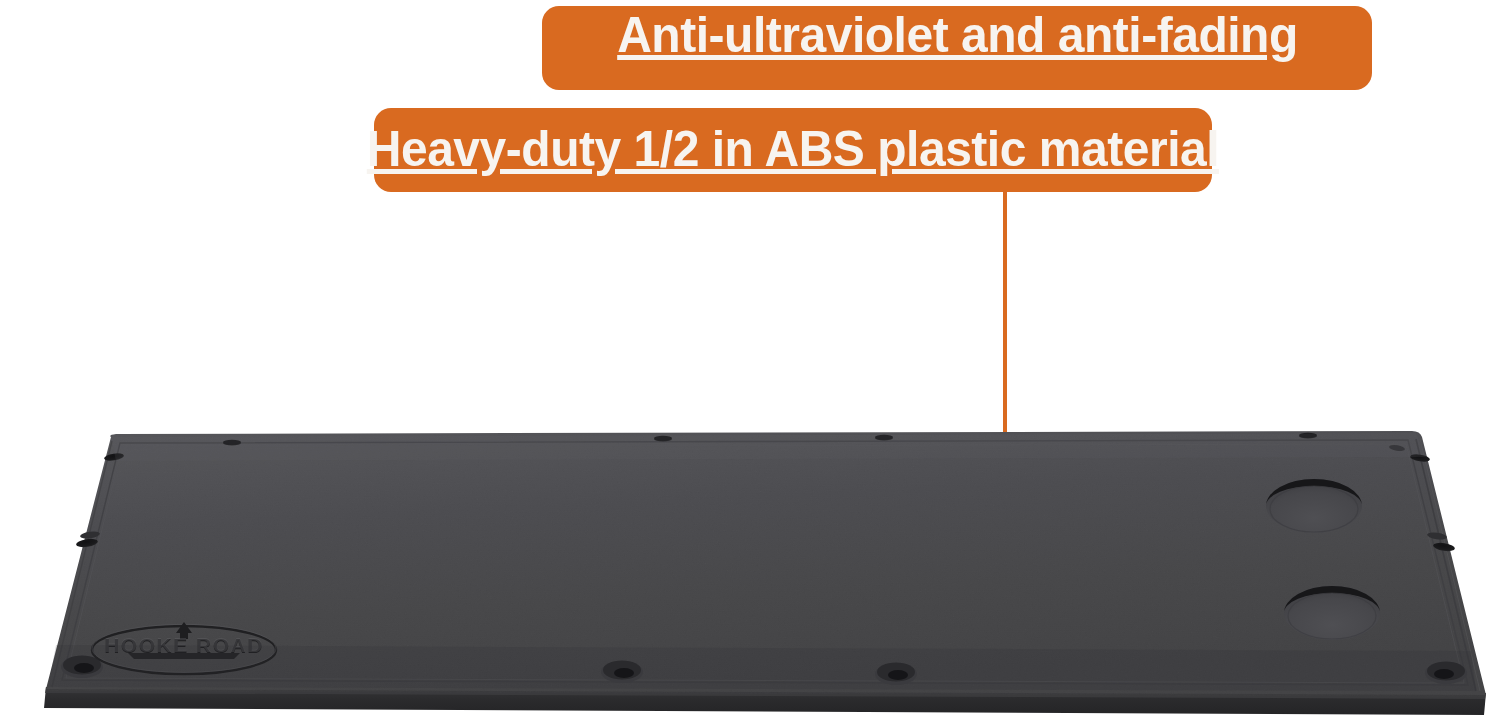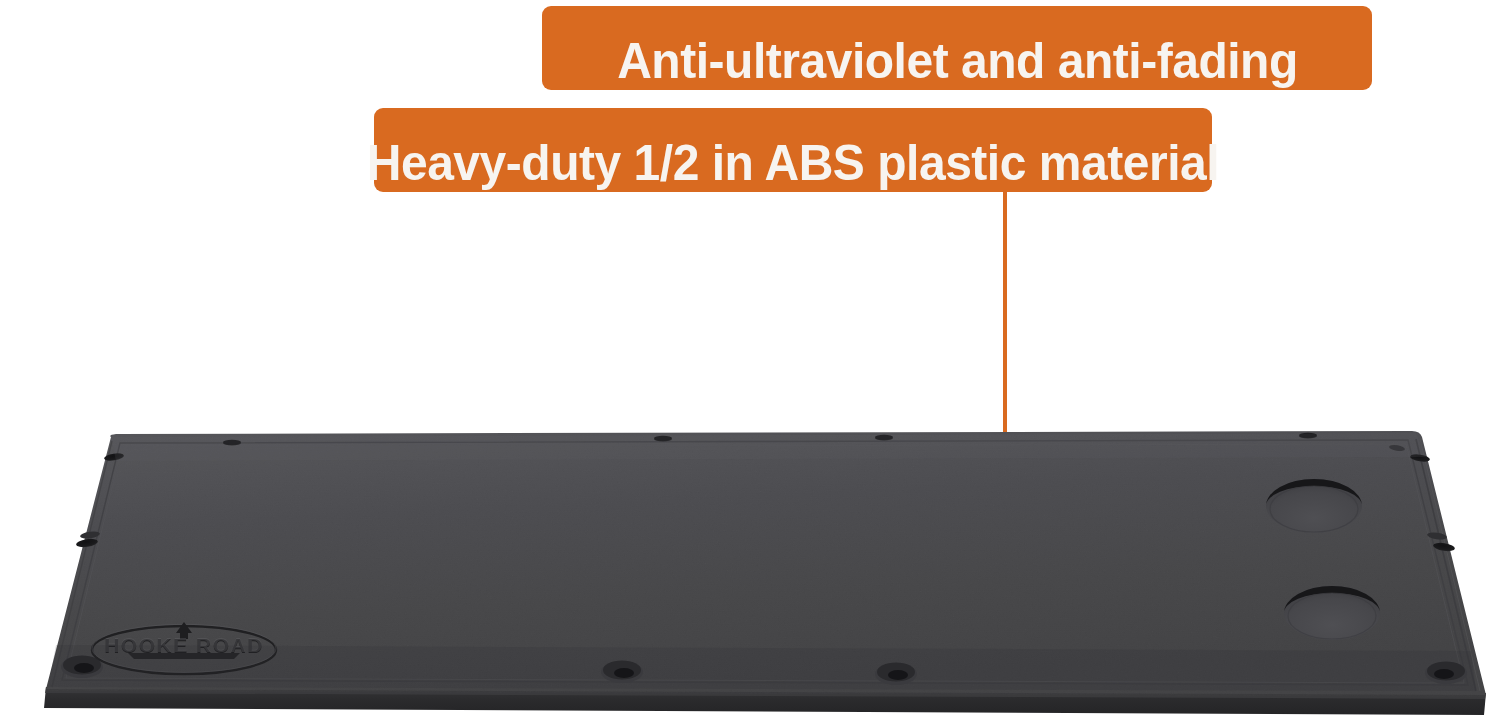--- a/index.html
+++ b/index.html
@@ -3,37 +3,38 @@
 <meta charset="utf-8">
 <style>
   html,body{margin:0;padding:0;background:#ffffff;}
   body{width:1500px;height:723px;overflow:hidden;font-family:"Liberation Sans",sans-serif;}
   .stage{position:relative;width:1500px;height:723px;background:#ffffff;overflow:hidden;}
 
   
   .banner{
     position:absolute;
     background:#D96A20;
-    border-radius:9px;
+    border-radius:17px;
     color:#F7F4F0;
-    display:flex;align-items:flex-end;justify-content:center;
+    display:flex;align-items:flex-start;justify-content:center;
     white-space:nowrap;
     font-weight:600;
     letter-spacing:-0.5px;
     box-sizing:border-box;
+    text-decoration:underline;
   }
   #banner-uv{
     left:542px;top:6px;width:830px;height:84px;
     font-size:50px;
     padding:0 18px;
   }
   #banner-abs{
     left:374px;top:108px;width:838px;height:84px;
     font-size:50px;
-    padding:0 18px;
+    padding:12px 18px;
   }
   .banner span{transform:scaleX(0.96);display:inline-block;}
 
   
   .leader-line{
     position:absolute;
     left:1003px;top:190px;width:4px;height:310px;
     background:#D96A20;
   }
   .callout-marker{

